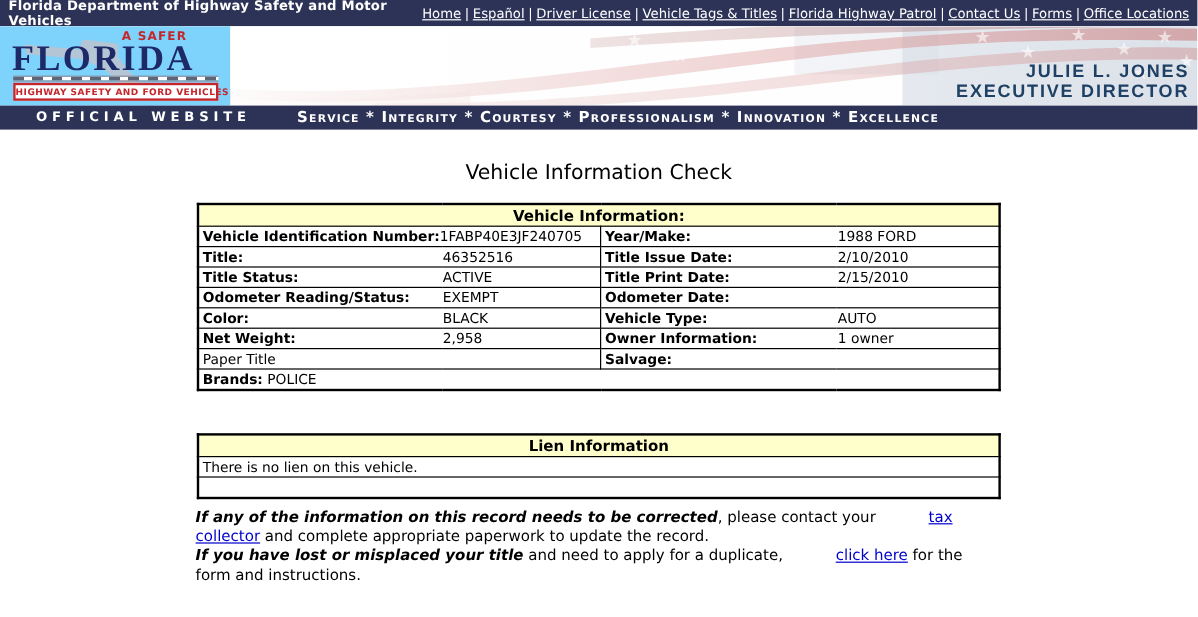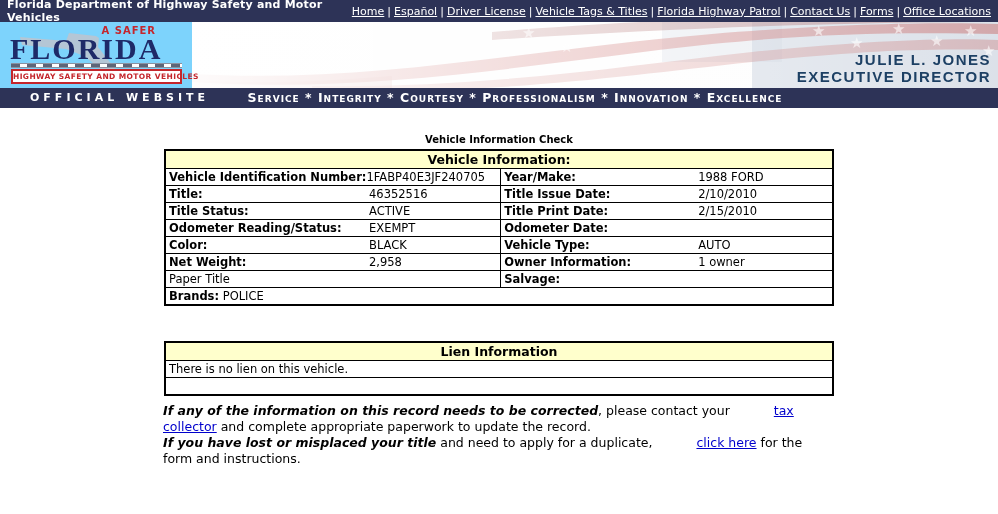--- a/index.html
+++ b/index.html
@@ -41,24 +41,24 @@
      color: #1d4064; font-weight: bold; font-size: 15px; line-height: 17px;
      letter-spacing: 1.5px; font-family: "Liberation Sans", sans-serif; }
   
   .band { height: 20px; background: #2d3357; position: relative; color: #fff; }
   .band .official { position: absolute; left: 30px; top: 0; line-height: 20px;
      font-weight: bold; font-size: 11px; letter-spacing: 4px; }
   .band .motto { position: absolute; left: 50%; transform: translateX(-47%);
      top: 0; line-height: 20px; font-weight: bold; font-size: 12.5px;
      letter-spacing: 1px; font-variant: small-caps; white-space: nowrap; }
   
-  .page-title { text-align: center; margin-top: 26px; font-size: 10px; font-weight: bold; }
+  .page-title { text-align: center; margin-top: 26px; font-size: 17px; font-weight: normal; }
   table.info { width: 670px; margin: 0 auto; border-collapse: collapse;
      border: 2px solid #000; font-size: 11.5px; }
-  table.vehicle { margin-top: 4px; }
+  table.vehicle { margin-top: 15px; }
   table.info td { border: 1px solid #000; padding: 1px 3px; height: 17px;
      vertical-align: middle; white-space: nowrap; }
   td.thead { background: #ffffcc; text-align: center; font-weight: bold;
      font-size: 12.5px; height: 20px; }
   .w-l { display: inline-block; width: 200px; font-weight: bold; }
   .w-r { display: inline-block; width: 194px; font-weight: bold; }
   .blbl { font-weight: bold; }
   td.brands-cell { height: 24px; vertical-align: top; padding-top: 2px; }
   td.empty-strip { height: 4px; padding: 0; }
   table.lien { margin-top: 35px; }
@@ -79,21 +79,21 @@
 
 <div class="header">
   <div class="logo-block">
     <svg class="state-svg" width="140" height="62" viewBox="0 0 140 62">
       <path d="M6 14 L52 18 L55 10 L82 13 L85 15 L84 24 L95 38 L106 52 L108 60 L100 61 L92 55 L84 44 L70 33 L52 26 L30 24 L8 22 Z" fill="#bdc3ce" opacity="0.85"></path>
     </svg>
     <div class="logo-inner">
       <div class="logo-tagline">A SAFER</div>
       <div class="logo-name">FLORIDA</div>
       <div class="road-line"></div>
-      <div class="logo-subtitle">HIGHWAY SAFETY AND MOTOR VEHICLES</div>
+      <div class="logo-subtitle">HIGHWAY SAFETY AND FORD VEHICLES</div>
     </div>
   </div>
   <div class="flag-area">
     <svg width="100%" height="100%" viewBox="0 0 806 66" preserveAspectRatio="none">
       <rect x="560" y="0" width="246" height="66" fill="#b9c4d6" opacity="0.55"></rect>
       <rect x="470" y="0" width="120" height="40" fill="#c2cbdb" opacity="0.35"></rect>
       <path d="M0 52 C 180 62, 330 28, 520 12 C 640 2, 740 0, 806 2 L806 12 C 700 10, 620 12, 520 22 C 350 40, 190 72, 0 60 Z" fill="#c0504d" opacity="0.45"></path>
       <path d="M120 64 C 300 66, 430 44, 560 30 C 680 18, 760 16, 806 18 L806 28 C 720 26, 660 30, 560 40 C 430 54, 310 72, 120 70 Z" fill="#c0504d" opacity="0.30"></path>
       <path d="M300 10 C 420 0, 520 -4, 640 -6 L806 -6 L806 0 C 660 0, 480 6, 300 18 Z" fill="#8d2f2f" opacity="0.35"></path>
       <path d="M0 58 C 60 62, 130 60, 200 54 L200 66 L0 66 Z" fill="#d28a86" opacity="0.35"></path>

